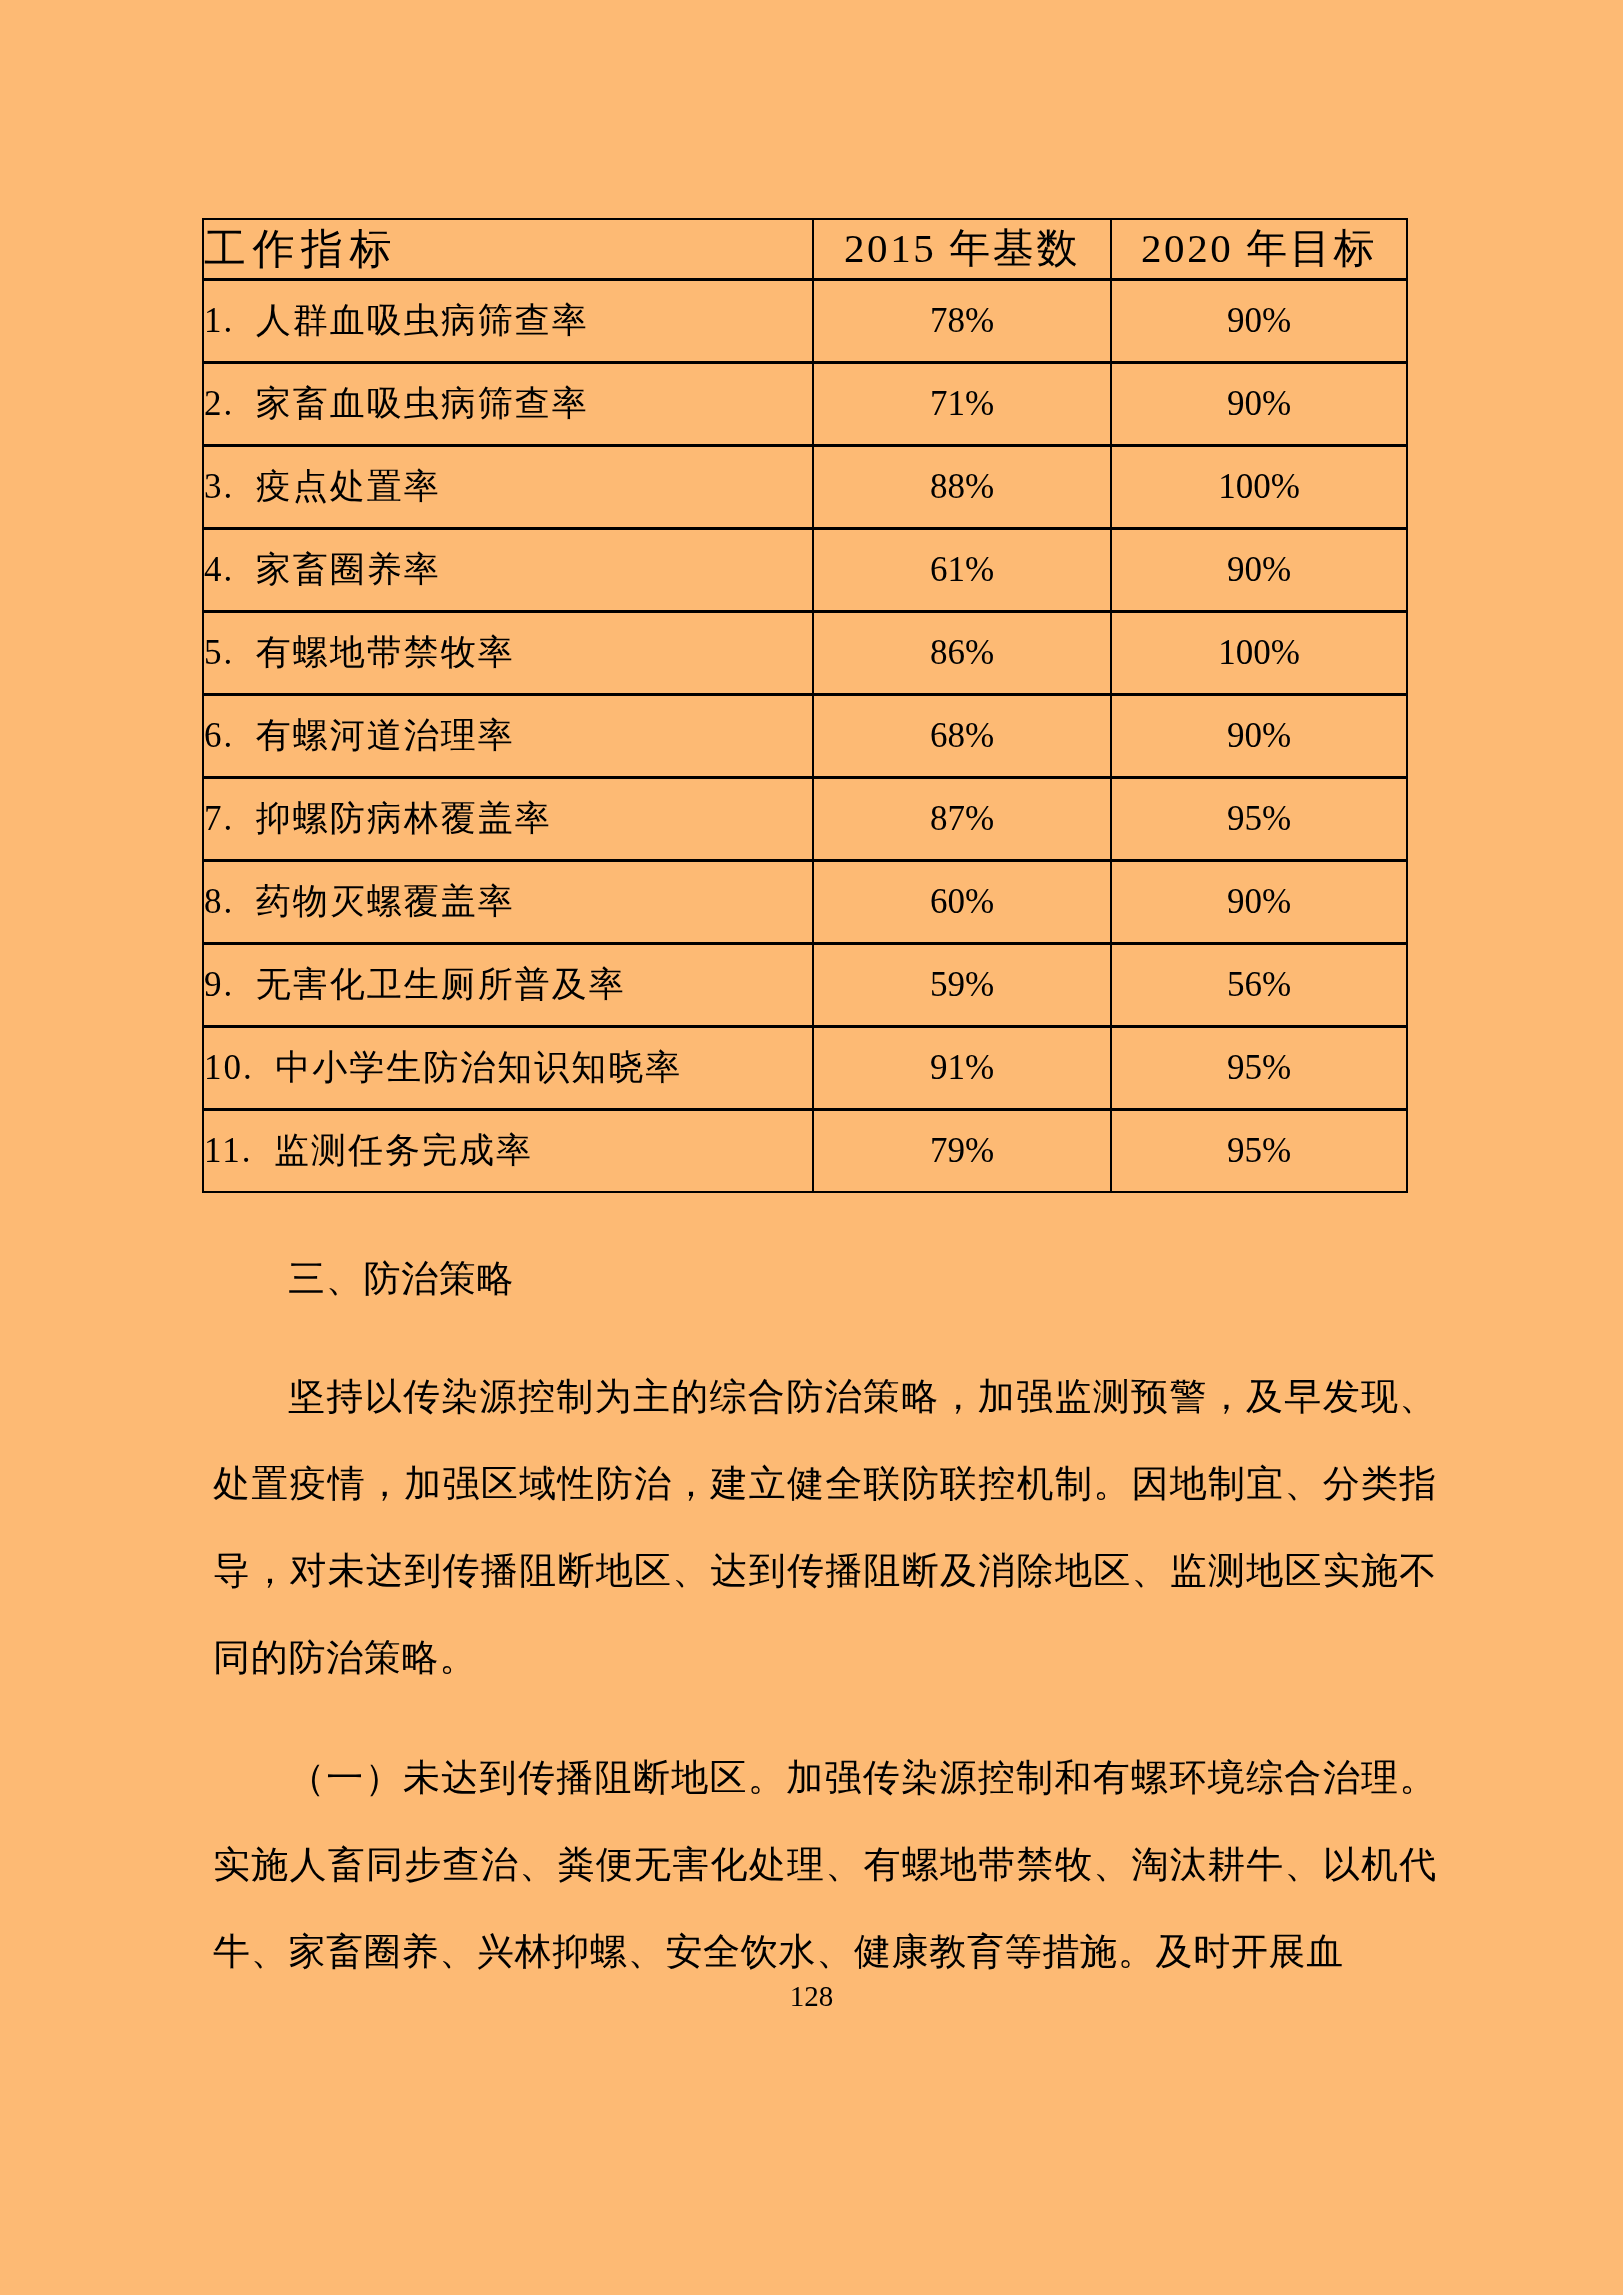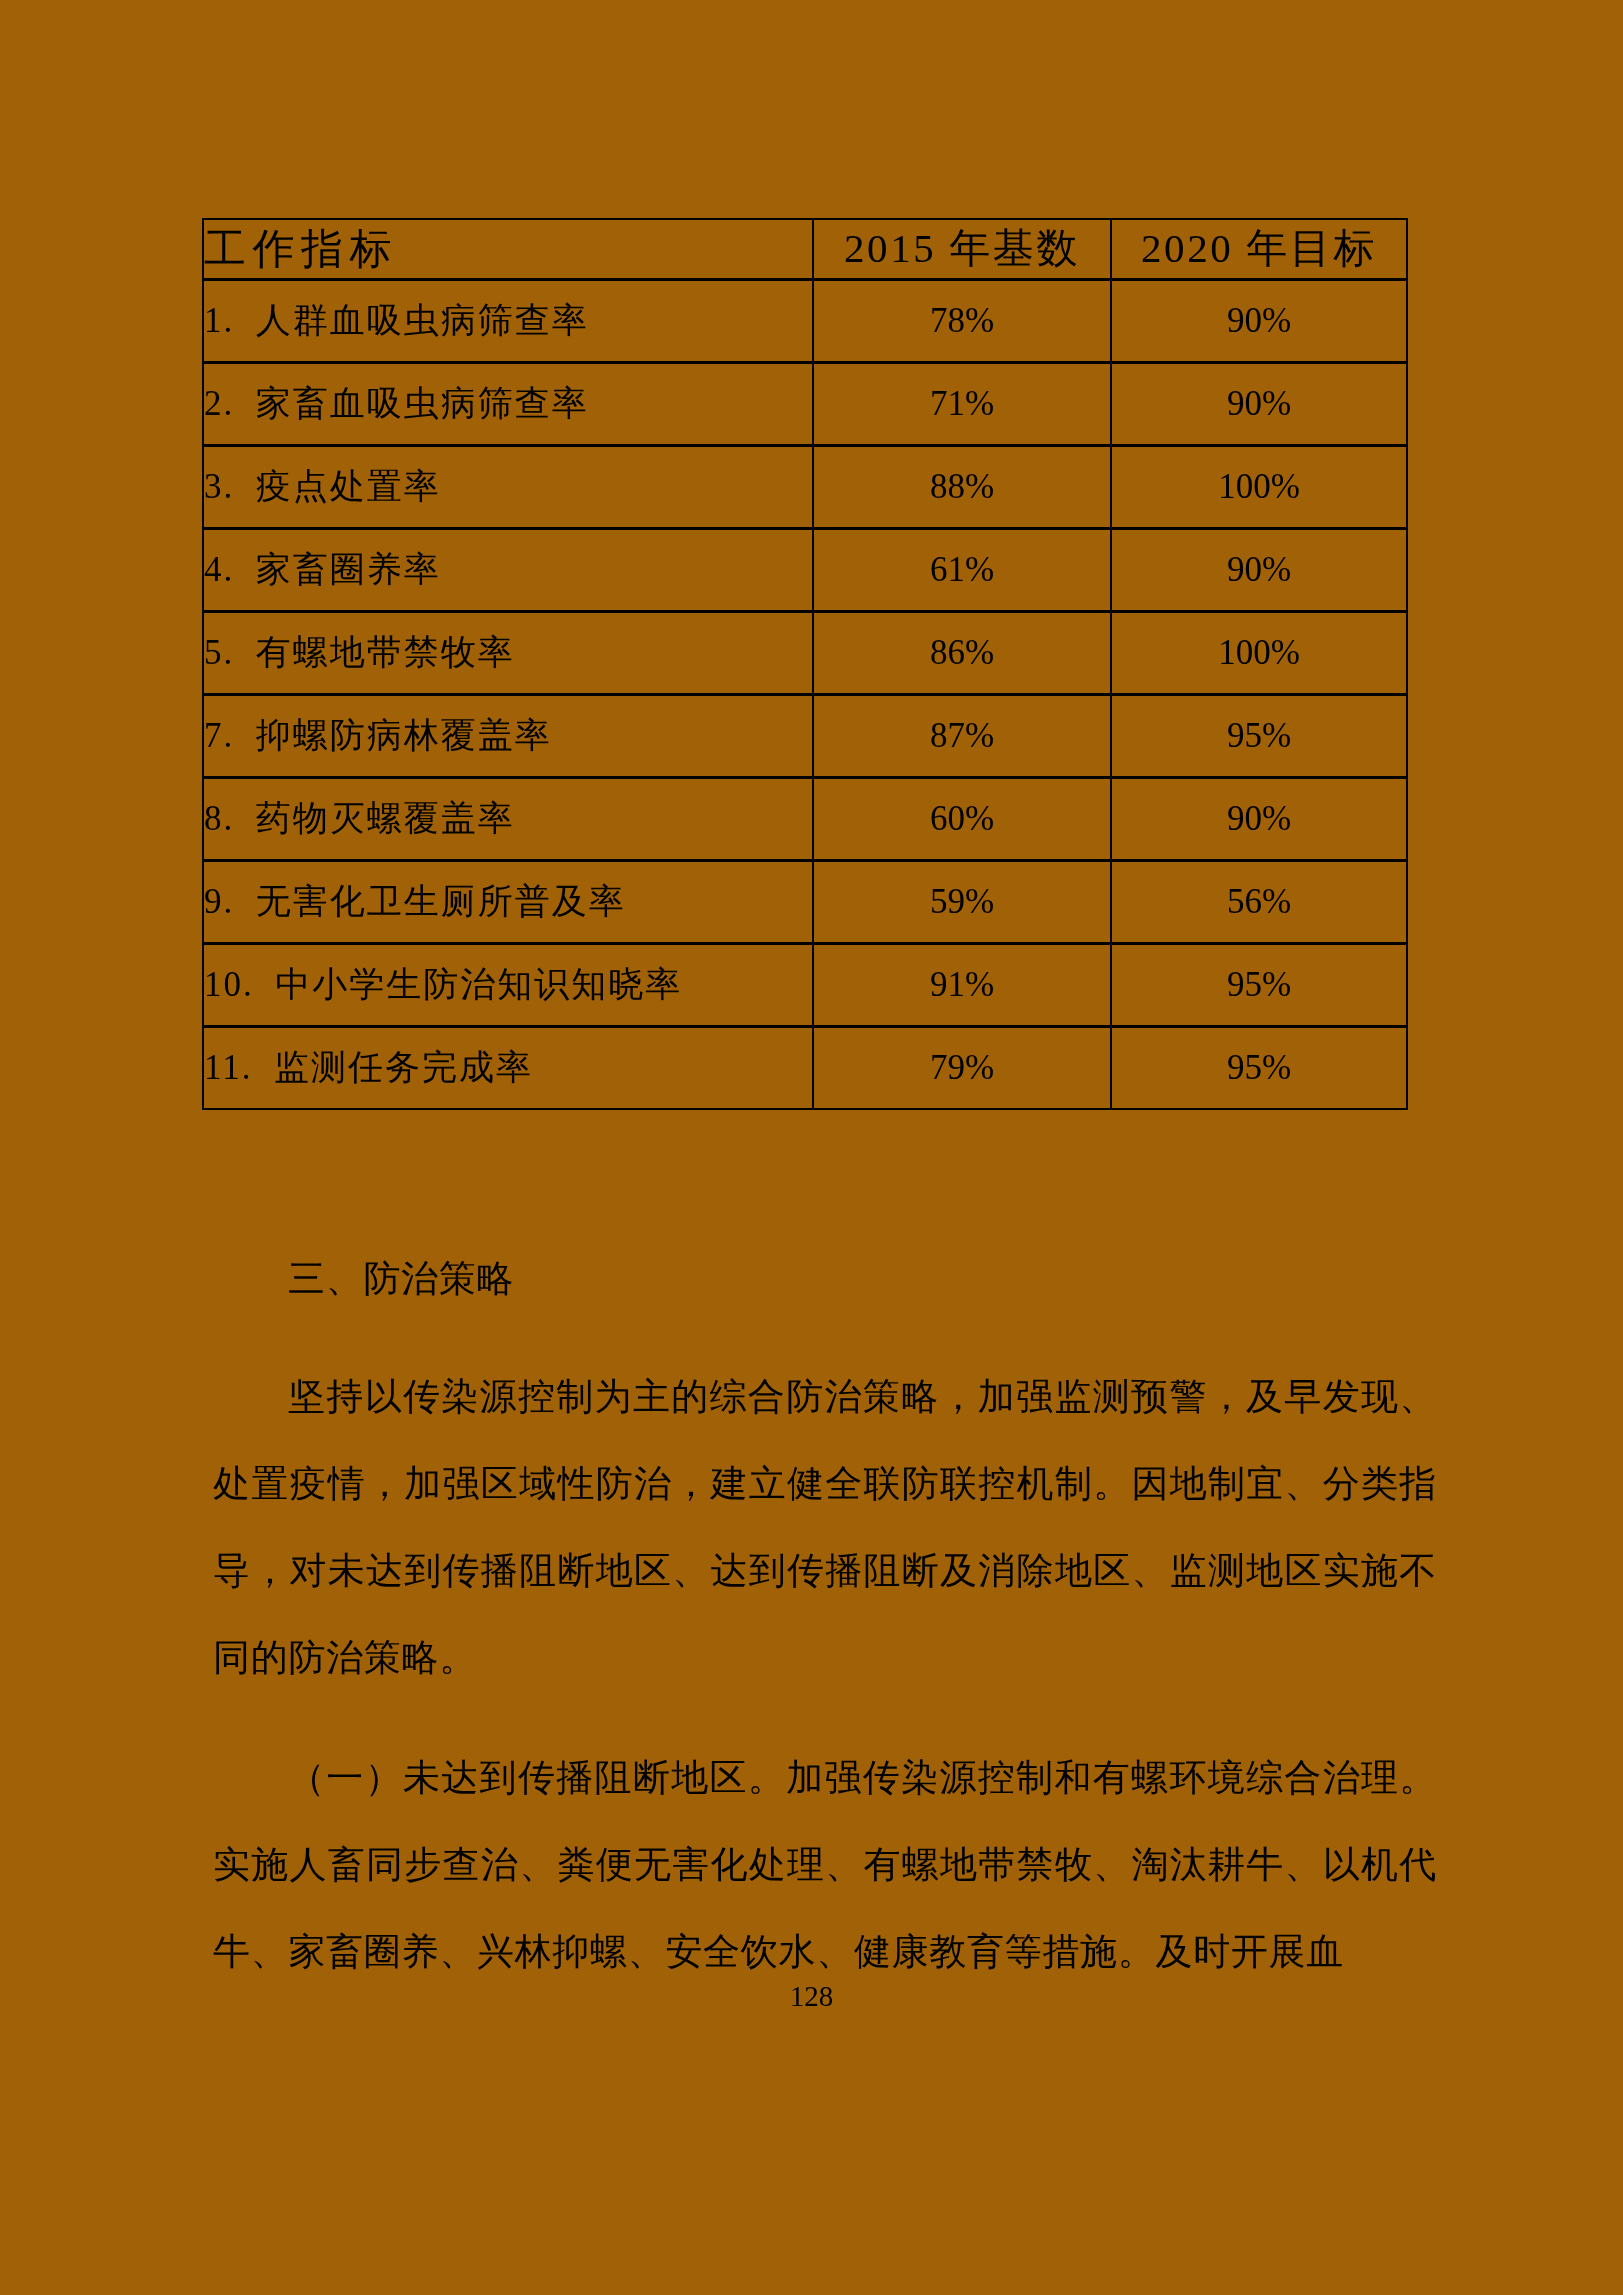--- a/index.html
+++ b/index.html
@@ -5,21 +5,21 @@
   html, body {
     margin: 0;
     padding: 0;
     background: #888;
   }
   .page {
     position: relative;
     width: 1623px;
     height: 2295px;
     margin: 0 auto;
-    background: #a16207;
+    background: #fdba74;
     color: #000000;
     font-family: "Liberation Serif", "DejaVu Serif", serif;
   }
 
   
   .tbl-wrap {
     position: absolute;
     left: 202px;
     top: 218px;
     width: 1204px;
@@ -150,20 +150,25 @@
           <td class="c1">4.  家畜圈养率</td>
           <td class="c2">61%</td>
           <td class="c3">90%</td>
         </tr>
         <tr>
           <td class="c1">5.  有螺地带禁牧率</td>
           <td class="c2">86%</td>
           <td class="c3">100%</td>
         </tr>
         <tr>
+          <td class="c1">6.  有螺河道治理率</td>
+          <td class="c2">68%</td>
+          <td class="c3">90%</td>
+        </tr>
+        <tr>
           <td class="c1">7.  抑螺防病林覆盖率</td>
           <td class="c2">87%</td>
           <td class="c3">95%</td>
         </tr>
         <tr>
           <td class="c1">8.  药物灭螺覆盖率</td>
           <td class="c2">60%</td>
           <td class="c3">90%</td>
         </tr>
         <tr>

